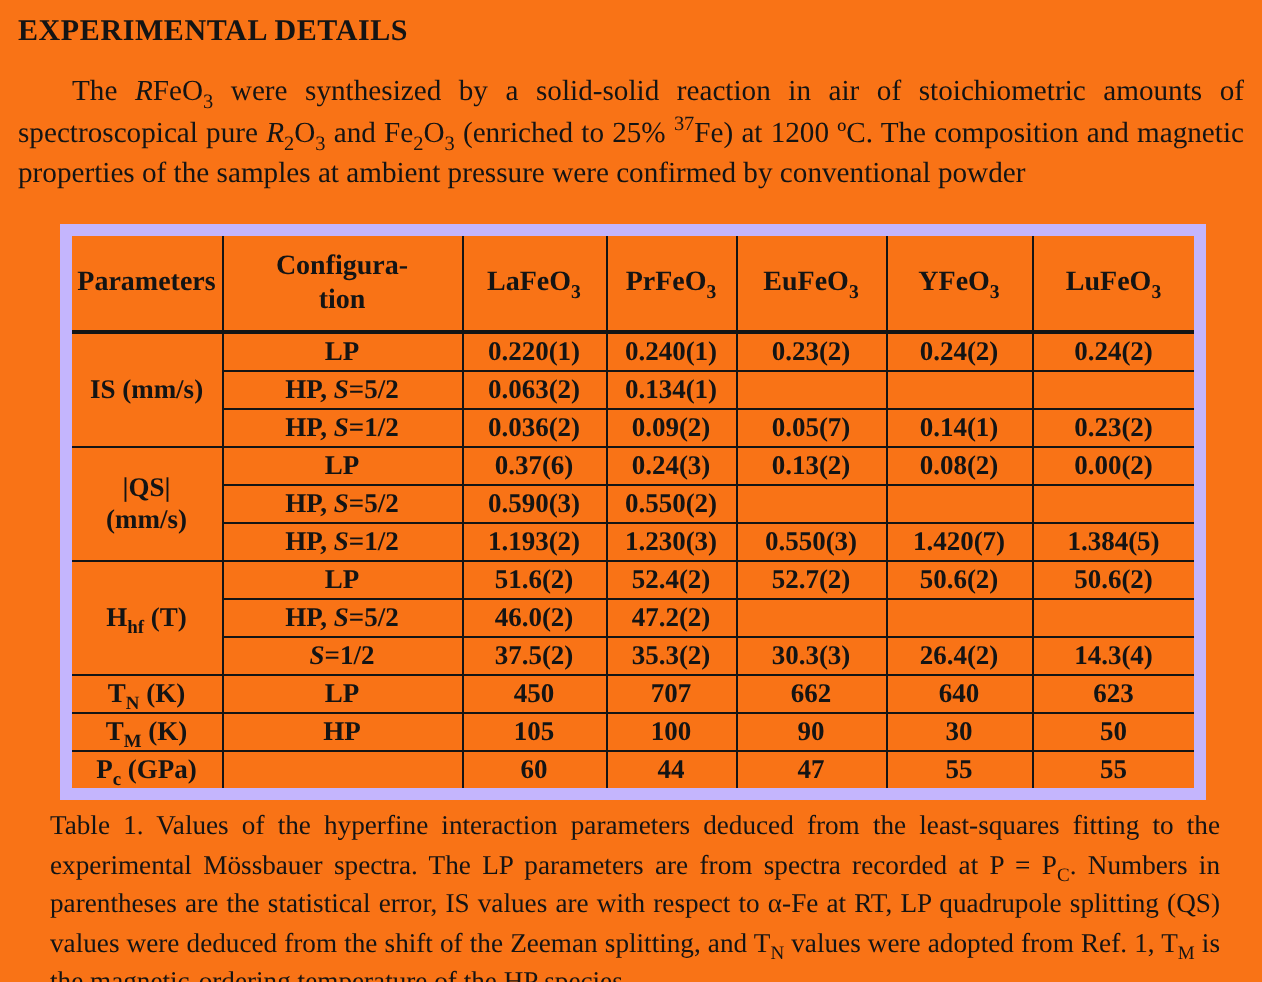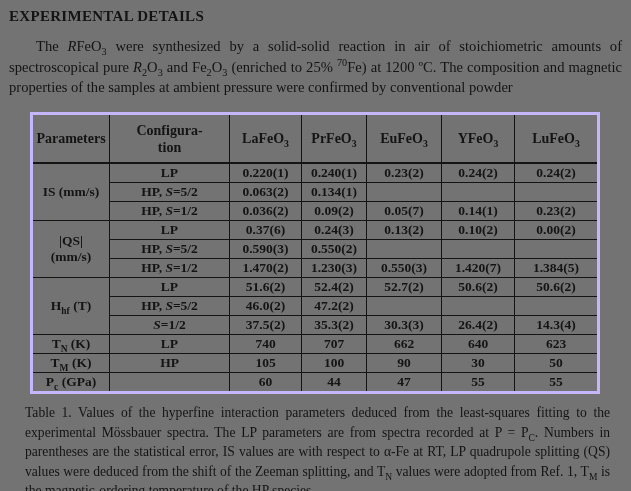--- a/index.html
+++ b/index.html
@@ -1,36 +1,36 @@
 <!DOCTYPE html>
 <html><head>
 <meta charset="utf-8">
 <style>
   html, body { margin:0; padding:0; background:#ffffff; }
   body {
     width:631px; height:491px;
     font-family:"Liberation Serif", "DejaVu Serif", serif;
     color:#141414;
   }
-  .page { position:relative; width:631px; height:491px; overflow:hidden; background:#737373; }
+  .page { position:relative; width:631px; height:491px; overflow:hidden; background:#f97316; }
 
   .heading {
     position:absolute; top:8px; left:9px; margin:0;
     font-size:15px; font-weight:bold; letter-spacing:0.3px;
   }
 
   .body-par {
     position:absolute; top:36px; left:9px; width:613px; margin:0;
     font-size:14.6px; line-height:20.6px; text-align:justify; text-indent:27px;
   }
 
   .params-table {
     position:absolute; top:112px; left:30px;
     width:567px; table-layout:fixed; border-collapse:collapse;
-    border:3px solid #c4b5fd;
+    border:6px solid #c4b5fd;
     font-weight:bold; font-size:13.5px; text-align:center;
   }
   .params-table th, .params-table td {
     border:1px solid #141414; padding:0 1px; overflow:hidden;
   }
   .params-table thead th {
     border-bottom:2px solid #141414;
     height:47px; vertical-align:middle; line-height:17px; font-size:14px;
   }
   .params-table tbody td { height:18px; line-height:18px; vertical-align:middle; }
@@ -41,21 +41,21 @@
   .caption {
     position:absolute; top:403px; left:25px; width:585px; margin:0;
     font-size:13.6px; line-height:19.6px; text-align:justify;
   }
 </style>
 </head>
 <body>
 
 <div class="page">
   <h1 class="heading">EXPERIMENTAL DETAILS</h1>
-  <p class="body-par">The <i>R</i>FeO<sub>3</sub> were synthesized by a solid-solid reaction in air of stoichiometric amounts of spectroscopical pure <i>R</i><sub>2</sub>O<sub>3</sub> and Fe<sub>2</sub>O<sub>3</sub> (enriched to 25% <sup>70</sup>Fe) at 1200 ºC. The composition and magnetic properties of the samples at ambient pressure were confirmed by conventional powder</p>
+  <p class="body-par">The <i>R</i>FeO<sub>3</sub> were synthesized by a solid-solid reaction in air of stoichiometric amounts of spectroscopical pure <i>R</i><sub>2</sub>O<sub>3</sub> and Fe<sub>2</sub>O<sub>3</sub> (enriched to 25% <sup>37</sup>Fe) at 1200 ºC. The composition and magnetic properties of the samples at ambient pressure were confirmed by conventional powder</p>
 
   <table class="params-table">
     <colgroup>
       <col style="width:78px">
         <col style="width:120px">
         <col style="width:72px">
       <col style="width:65px">
         <col style="width:75px">
         <col style="width:73px">
         <col style="width:84px">
@@ -96,34 +96,34 @@
           <td>0.05(7)</td>
           <td>0.14(1)</td>
           <td>0.23(2)</td>
         </tr>
         <tr class="thick">
           <td class="param" rowspan="3">|QS|<br>(mm/s)</td>
           <td>LP</td>
           <td>0.37(6)</td>
           <td>0.24(3)</td>
           <td>0.13(2)</td>
-          <td>0.10(2)</td>
+          <td>0.08(2)</td>
           <td>0.00(2)</td>
         </tr>
         <tr>
           <td>HP, <i>S</i>=5/2</td>
           <td>0.590(3)</td>
           <td>0.550(2)</td>
           <td></td>
           <td></td>
           <td></td>
         </tr>
         <tr>
           <td>HP, <i>S</i>=1/2</td>
-          <td>1.470(2)</td>
+          <td>1.193(2)</td>
           <td>1.230(3)</td>
           <td>0.550(3)</td>
           <td>1.420(7)</td>
           <td>1.384(5)</td>
         </tr>
         <tr class="thick">
           <td class="param" rowspan="3">H<sub>hf</sub> (T)</td>
           <td>LP</td>
           <td>51.6(2)</td>
           <td>52.4(2)</td>
@@ -143,21 +143,21 @@
           <td><i>S</i>=1/2</td>
           <td>37.5(2)</td>
           <td>35.3(2)</td>
           <td>30.3(3)</td>
           <td>26.4(2)</td>
           <td>14.3(4)</td>
         </tr>
         <tr class="thick">
           <td class="param" rowspan="1">T<sub>N</sub> (K)</td>
           <td>LP</td>
-          <td>740</td>
+          <td>450</td>
           <td>707</td>
           <td>662</td>
           <td>640</td>
           <td>623</td>
         </tr>
         <tr class="thick">
           <td class="param" rowspan="1">T<sub>M</sub> (K)</td>
           <td>HP</td>
           <td>105</td>
           <td>100</td>

